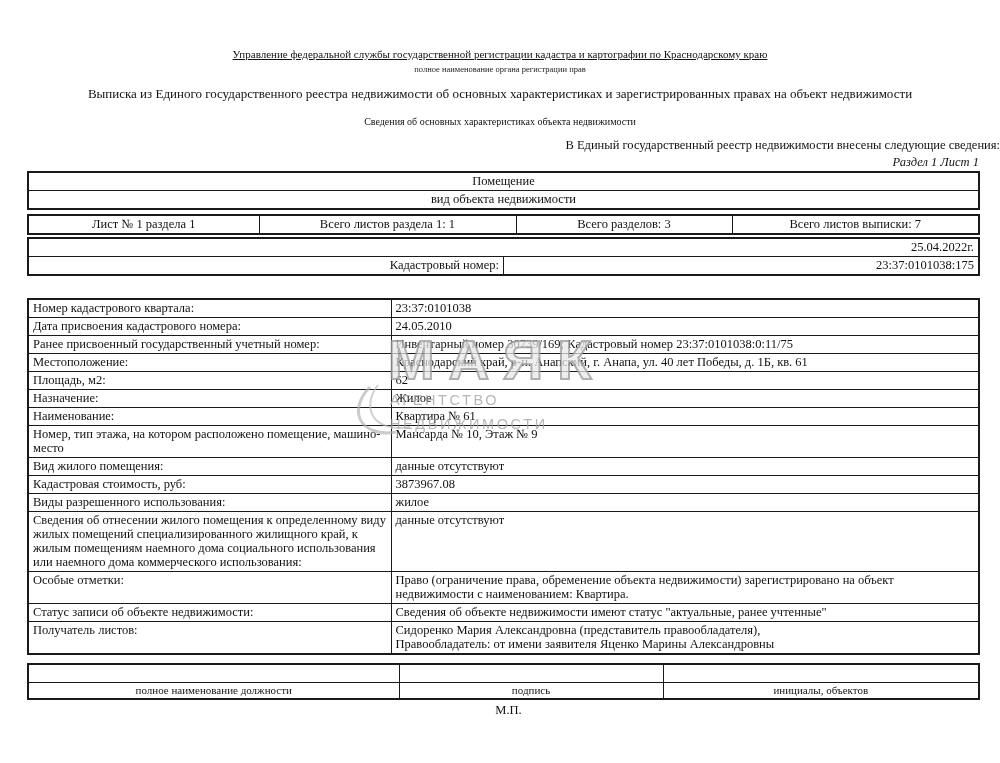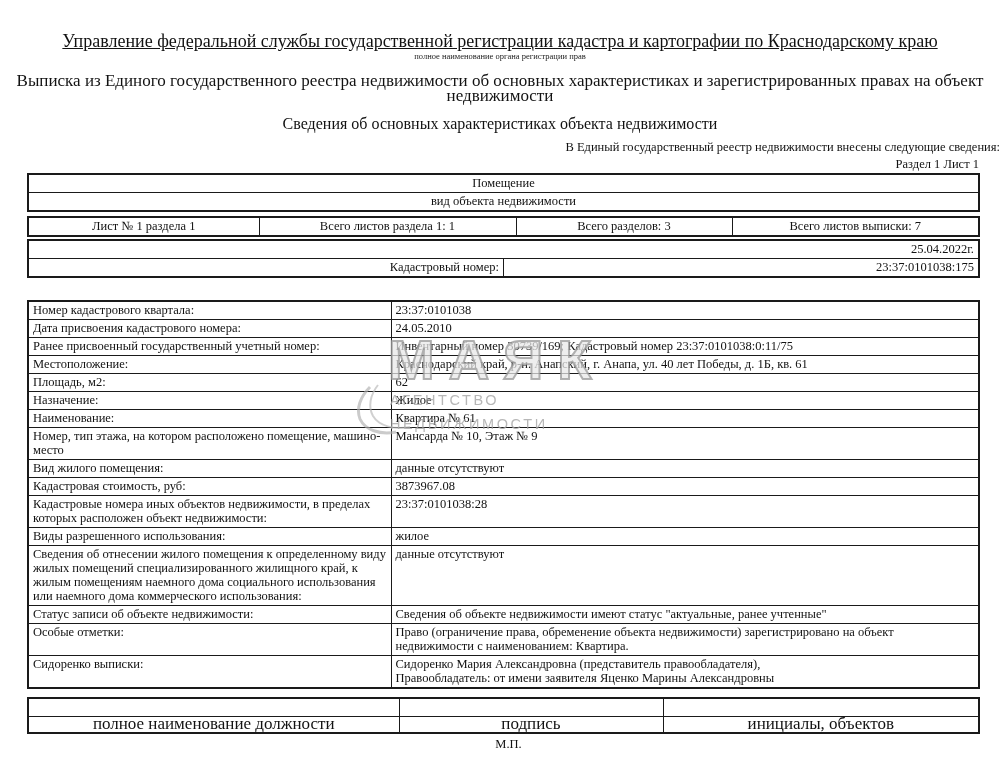--- a/index.html
+++ b/index.html
@@ -8,27 +8,27 @@
     position: relative;
     width: 1000px;
     height: 763px;
     background: #ffffff;
     font-family: "Liberation Serif", "DejaVu Serif", serif;
     color: #121212;
     overflow: hidden;
   }
   .center { text-align: center; }
 
-  .authority { padding-top: 34px; font-size: 18px; line-height: 15px; font-weight: normal; }
+  .authority { padding-top: 47px; font-size: 11px; line-height: 15px; font-weight: normal; }
   .authority span { text-decoration: underline; }
   .authority-note { margin-top: 2px; font-size: 8.5px; line-height: 10px; color: #222; }
-  .doc-title { margin-top: 12px; font-size: 17px; line-height: 15px; }
-  .section-title { margin-top: 13px; font-size: 16px; line-height: 15px; }
+  .doc-title { margin-top: 12px; font-size: 13px; line-height: 15px; }
+  .section-title { margin-top: 13px; font-size: 10px; line-height: 15px; }
   .intro { margin-top: 9px; margin-left: 5px; font-size: 12.5px; line-height: 15px; text-align: right; }
-  .section-sheet { margin-top: 2px; margin-right: 21px; text-align: right; font-size: 12.5px; line-height: 14px; }
+  .section-sheet { margin-top: 2px; margin-right: 21px; text-align: right; font-size: 12.5px; line-height: 14px; font-style: italic; }
 
   table.tbl {
     width: 953px;
     margin-left: 27px;
     border-collapse: collapse;
     table-layout: fixed;
   }
   table.tbl td {
     border: 1px solid #1a1a1a;
     font-size: 12.5px;
@@ -49,21 +49,21 @@
   .date-table { margin-top: 2px; text-align: right; }
   .date-table td { height: 16px; }
 
   .main-table { margin-top: 22px; }
   .label-col { width: 363px; }
   .value-col { white-space: pre-line; }
 
   .sig-table { margin-top: 8px; }
   .sig-table td { border: 2px solid #1a1a1a; }
   .sig-table .sig-empty td { height: 18px; }
-  .sig-table .sig-head td { text-align: center; font-size: 17px; height: 15px; padding: 0 4px 1px 4px; }
+  .sig-table .sig-head td { text-align: center; font-size: 11px; height: 15px; padding: 0 4px 1px 4px; }
 
   .stamp { margin-top: 3px; font-size: 12.5px; margin-left: 17px; }
 
   
   .watermark {
     position: absolute;
     left: 358px;
     top: 331px;
     width: 300px;
     z-index: 5;
@@ -185,41 +185,37 @@
     </tr>
     <tr>
       <td class="label-col">Вид жилого помещения:</td>
       <td class="value-col">данные отсутствуют</td>
     </tr>
     <tr>
       <td class="label-col">Кадастровая стоимость, руб:</td>
       <td class="value-col">3873967.08</td>
     </tr>
     <tr>
-      <td class="label-col">Кадастровые номера иных объектов недвижимости, в пределах которых расположен объект недвижимости:</td>
-      <td class="value-col">23:37:0101038:28</td>
-    </tr>
-    <tr>
       <td class="label-col">Виды разрешенного использования:</td>
       <td class="value-col">жилое</td>
     </tr>
     <tr>
       <td class="label-col">Сведения об отнесении жилого помещения к определенному виду жилых помещений специализированного жилищного край, к жилым помещениям наемного дома социального использования или наемного дома коммерческого использования:</td>
       <td class="value-col">данные отсутствуют</td>
     </tr>
     <tr>
+      <td class="label-col">Особые отметки:</td>
+      <td class="value-col">Право (ограничение права, обременение объекта недвижимости) зарегистрировано на объект недвижимости с наименованием: Квартира.</td>
+    </tr>
+    <tr>
       <td class="label-col">Статус записи об объекте недвижимости:</td>
       <td class="value-col">Сведения об объекте недвижимости имеют статус "актуальные, ранее учтенные"</td>
     </tr>
     <tr>
-      <td class="label-col">Особые отметки:</td>
-      <td class="value-col">Право (ограничение права, обременение объекта недвижимости) зарегистрировано на объект недвижимости с наименованием: Квартира.</td>
-    </tr>
-    <tr>
-      <td class="label-col">Сидоренко выписки:</td>
+      <td class="label-col">Получатель листов:</td>
       <td class="value-col">Сидоренко Мария Александровна (представитель правообладателя),
 Правообладатель: от имени заявителя Яценко Марины Александровны</td>
     </tr>
   </tbody>
     </table>
 
   <table class="tbl sig-table">
     <tbody>
         <tr class="sig-empty">
       <td style="width:371px"></td>

